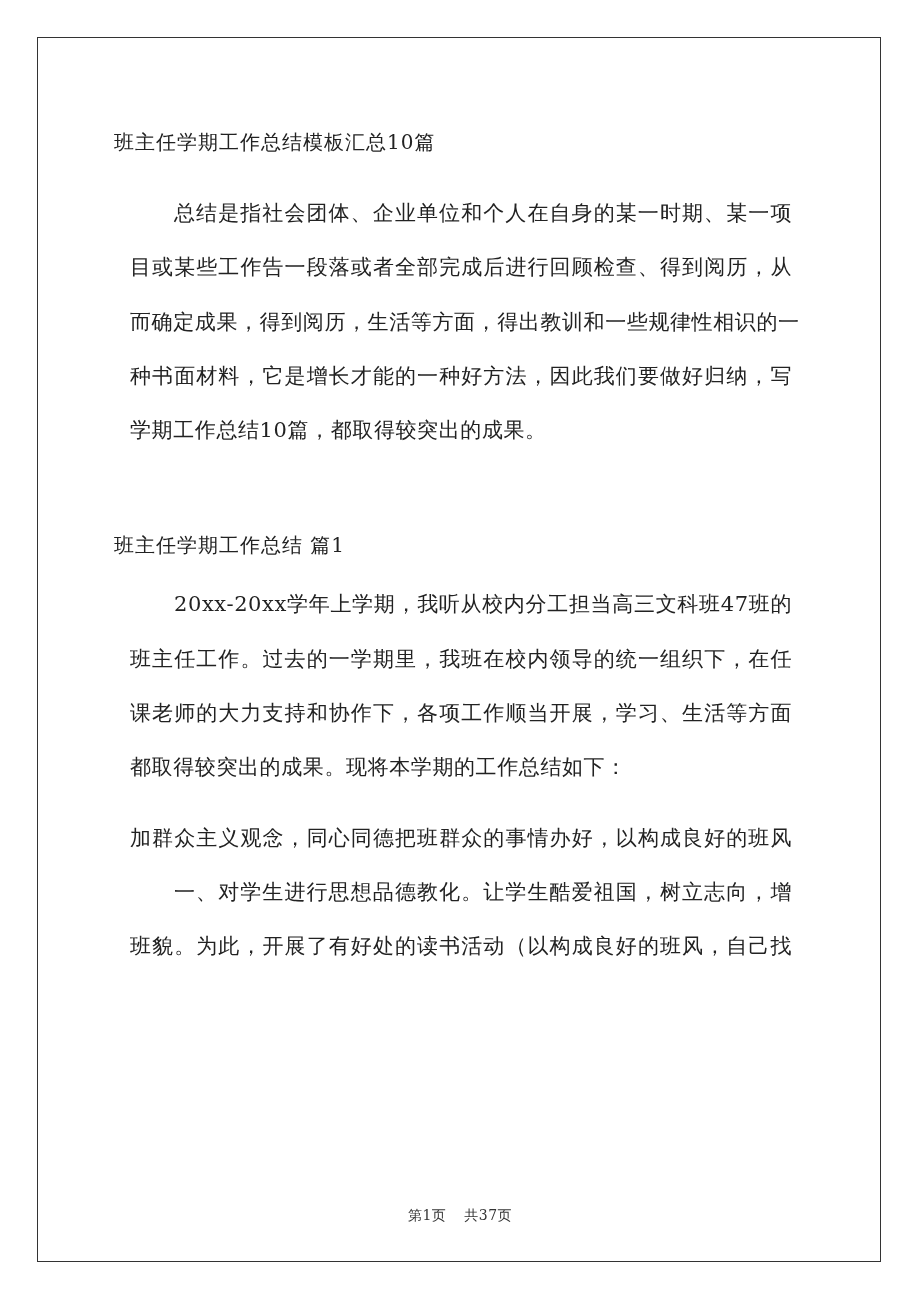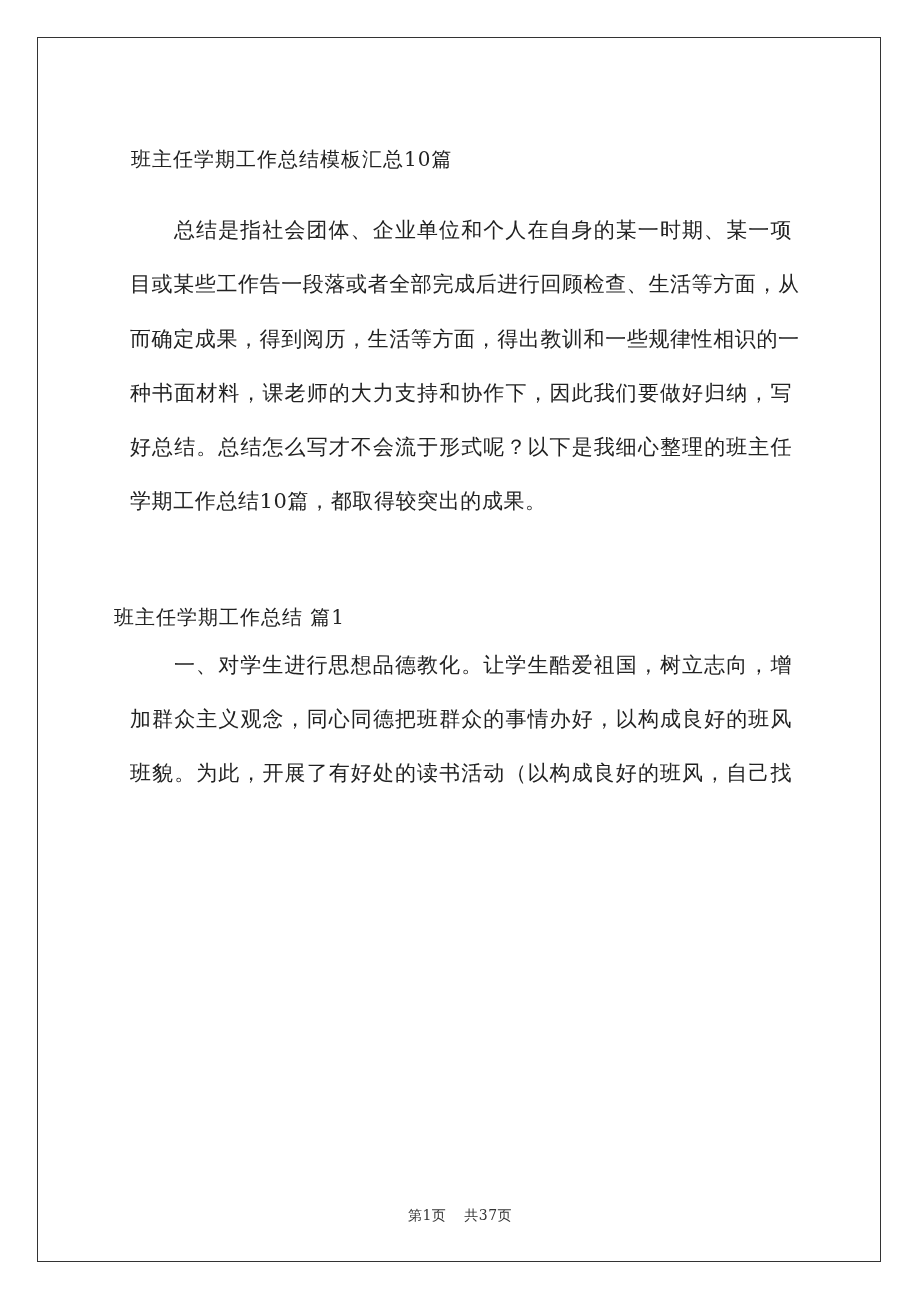--- a/index.html
+++ b/index.html
@@ -26,21 +26,21 @@
     }
     .content {
       position: absolute;
       left: 114px;
       top: 124px;
       width: 694px;
     }
     .doc-title {
       font-size: 20px;
       line-height: 36px;
-      margin: 17px;
+      margin: 0;
       font-weight: normal;
       letter-spacing: 1px;
       white-space: nowrap;
     }
     .para {
       font-size: 21px;
       line-height: 54.3px;
       margin: 16px;
       text-indent: 2em;
       letter-spacing: 0.6px;
@@ -94,32 +94,37 @@
 </head>
 <body>
 
 <div class="page-frame"></div>
 
 <div class="content">
   <h1 class="doc-title">班主任学期工作总结模板汇总10篇</h1>
 
   <p class="para p-intro">
     <span class="line first">总结是指社会团体、企业单位和个人在自身的某一时期、某一项</span>
-    <span class="line cont">目或某些工作告一段落或者全部完成后进行回顾检查、生活等方面，从</span>
+    <span class="line cont">目或某些工作告一段落或者全部完成后进行回顾检查、得到阅历，从</span>
     <span class="line cont">而确定成果，得到阅历，生活等方面，得出教训和一些规律性相识的一</span>
-    <span class="line cont">种书面材料，课老师的大力支持和协作下，因此我们要做好归纳，写</span>
-    <span class="line cont">好总结。总结怎么写才不会流于形式呢？以下是我细心整理的班主任</span>
+    <span class="line cont">种书面材料，它是增长才能的一种好方法，因此我们要做好归纳，写</span>
     <span class="line cont last">学期工作总结10篇，都取得较突出的成果。</span>
   </p>
 
   <h2 class="section-heading">班主任学期工作总结  篇1</h2>
 
+  <p class="para p-s1">
+    <span class="line first">20xx-20xx学年上学期，我听从校内分工担当高三文科班47班的</span>
+    <span class="line cont">班主任工作。过去的一学期里，我班在校内领导的统一组织下，在任</span>
+    <span class="line cont">课老师的大力支持和协作下，各项工作顺当开展，学习、生活等方面</span>
+    <span class="line cont last">都取得较突出的成果。现将本学期的工作总结如下：</span>
+  </p>
 
   <p class="para p-s2">
+    <span class="line cont">加群众主义观念，同心同德把班群众的事情办好，以构成良好的班风</span>
     <span class="line first">一、对学生进行思想品德教化。让学生酷爱祖国，树立志向，增</span>
-    <span class="line cont">加群众主义观念，同心同德把班群众的事情办好，以构成良好的班风</span>
     <span class="line cont">班貌。为此，开展了有好处的读书活动（以构成良好的班风，自己找</span>
   </p>
 </div>
 
 <div class="footer">
   <span>第1页</span><span class="gap"></span><span>共37页</span>
 </div>
 
 </body></html>

